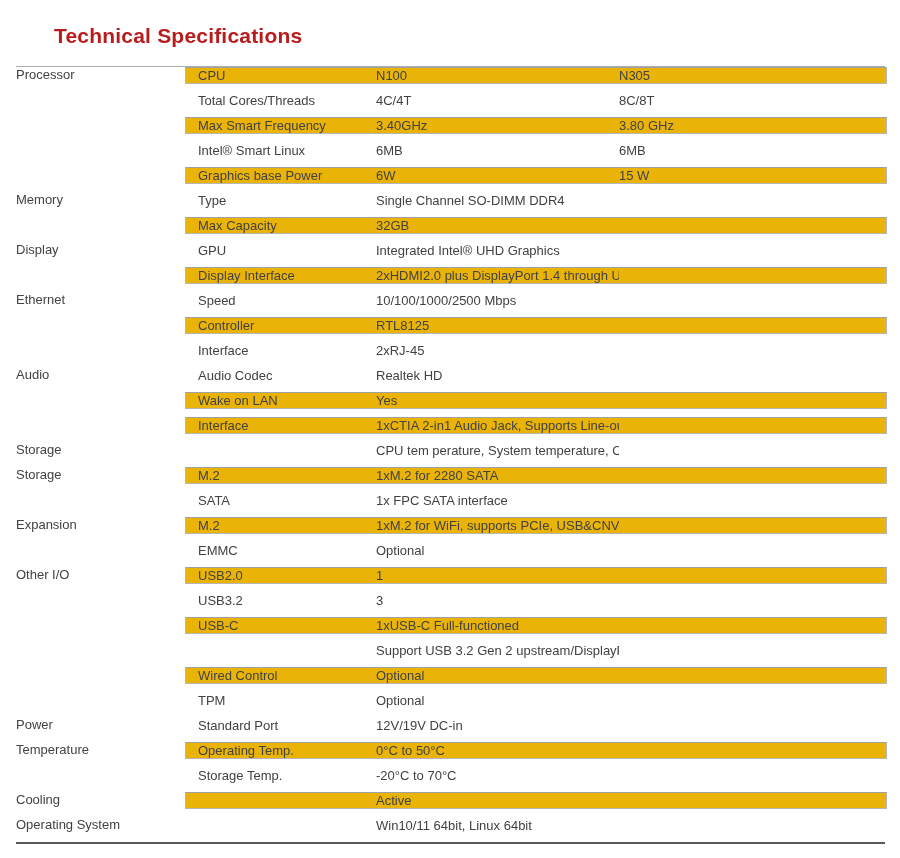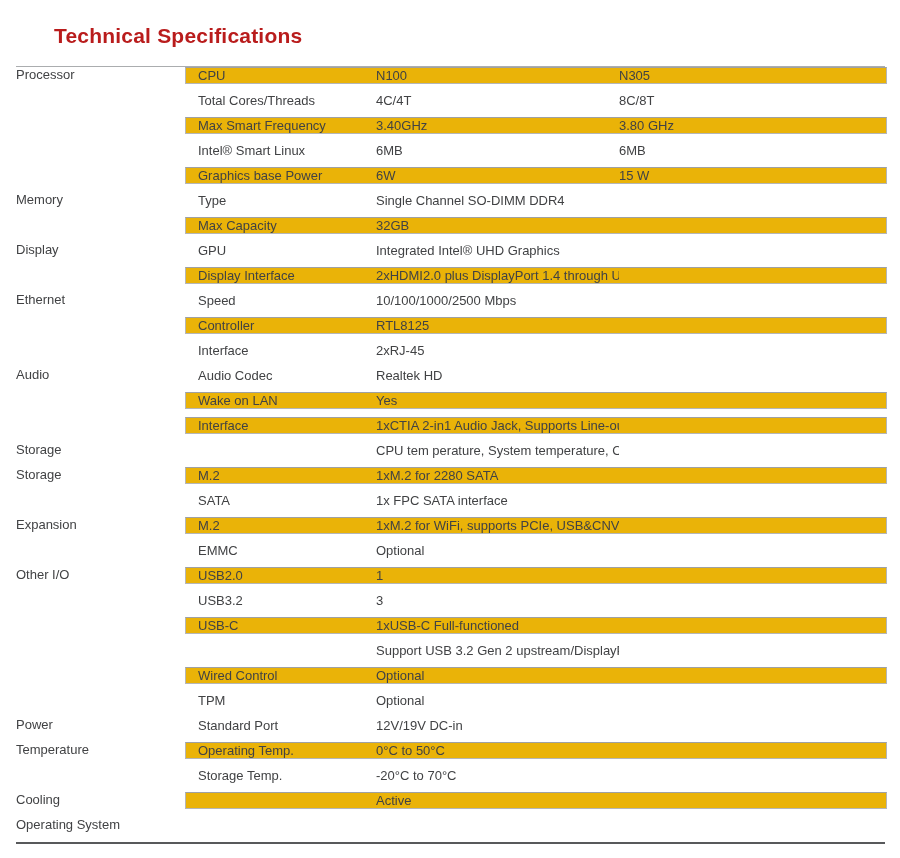--- a/index.html
+++ b/index.html
@@ -319,15 +319,20 @@
       <div class="row shaded">
     <div class="cat">Cooling</div>
     <div class="spec">
       <div class="attr"></div>
       <div class="v1">Active</div>
       <div class="v2"></div>
     </div>
   </div>
       <div class="row">
     <div class="cat">Operating System</div>
+    <div class="spec">
+      <div class="attr"></div>
+      <div class="v1">Win10/11 64bit, Linux 64bit</div>
+      <div class="v2"></div>
+    </div>
   </div>
     </div>
 </div>
 
 </body></html>

